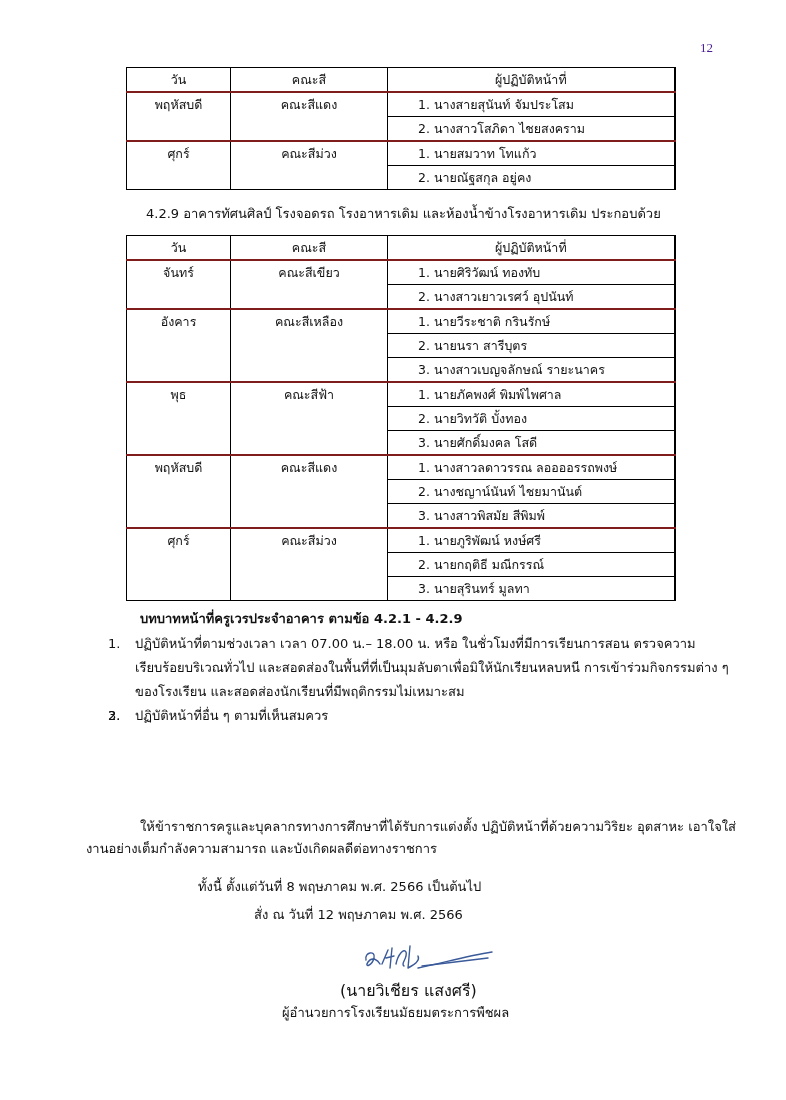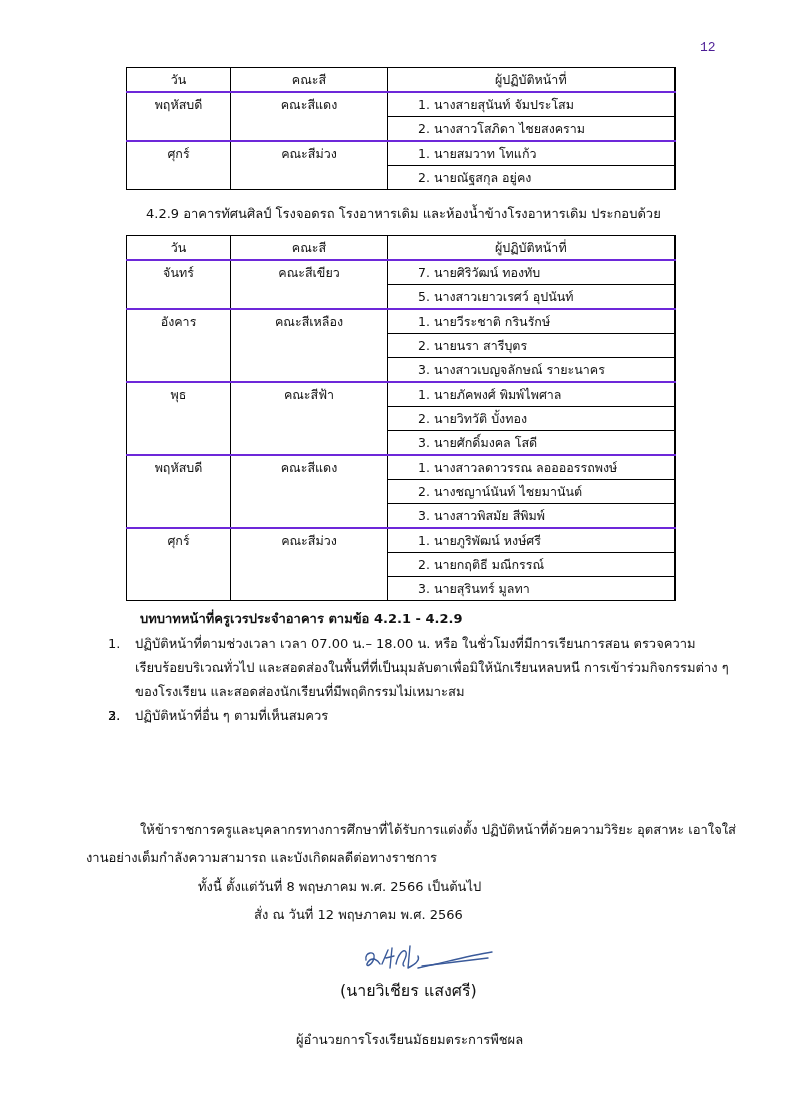--- a/index.html
+++ b/index.html
@@ -13,21 +13,21 @@
       position: relative;
       overflow: hidden;
       font-family: "DejaVu Sans", sans-serif;
       color: #111111;
       font-size: 13px;
     }
     .page-number {
       position: absolute;
       top: 40px;
       left: 700px;
-      font-family: Liberation Mono, monospace;
+      font-family: Liberation Serif, serif;
       font-size: 13px;
       color: #4c1d95;
     }
     table.duty {
       position: absolute;
       left: 126px;
       width: 548px;
       border-collapse: collapse;
       table-layout: fixed;
       font-size: 12.5px;
@@ -46,21 +46,21 @@
     }
     table.duty th { text-align: center; }
     table.duty td.day, table.duty td.team {
       text-align: center;
       vertical-align: top;
     }
     table.duty td.staff {
       text-align: left;
       padding-left: 30px;
     }
-    table.duty tr.group-start td { border-top: 2px solid #6d28d9; }
+    table.duty tr.group-start td { border-top: 2px solid #7f1d1d; }
     table.duty thead tr th { border-bottom: 1.5px solid #000; }
     table.duty { border-right: 2px solid #000; }
     #table1 { top: 67px; }
     #table2 { top: 235px; }
 
     .section-heading {
       position: absolute;
       top: 203px;
       left: 146px;
       font-size: 13px;
@@ -93,21 +93,21 @@
       position: absolute;
       left: 0;
       top: 0;
     }
     .closing {
       position: absolute;
       top: 803px;
       left: 86px;
       width: 654px;
       font-size: 13px;
-      line-height: 28px;
+      line-height: 22px;
       text-indent: 54px;
     }
     .effective {
       position: absolute;
       top: 876px;
       left: 198px;
       font-size: 13px;
       white-space: nowrap;
     }
     .ordered {
@@ -127,24 +127,23 @@
     .signer-name {
       position: absolute;
       top: 978px;
       left: 340px;
       font-size: 16px;
       white-space: nowrap;
     }
     .signer-title {
       position: absolute;
       top: 1002px;
-      left: 296px;
-      font-size: 13px;
-      white-space: nowrap;
-      margin-top: 27px;
+      left: 282px;
+      font-size: 13px;
+      white-space: nowrap;
     }
   </style>
 </head>
 <body>
 
 <div class="page-number">12</div>
 
 <table class="duty" id="table1">
   <colgroup>
       <col class="c-day">
@@ -191,24 +190,24 @@
       <th>วัน</th>
       <th>คณะสี</th>
       <th>ผู้ปฏิบัติหน้าที่</th>
     </tr>
   </thead>
   <tbody>
 
     <tr class="group-start">
       <td class="day" rowspan="2">จันทร์</td>
       <td class="team" rowspan="2">คณะสีเขียว</td>
-      <td class="staff">7. นายศิริวัฒน์ ทองทับ</td>
-    </tr>
-    <tr>
-      <td class="staff">5. นางสาวเยาวเรศว์ อุปนันท์</td>
+      <td class="staff">1. นายศิริวัฒน์ ทองทับ</td>
+    </tr>
+    <tr>
+      <td class="staff">2. นางสาวเยาวเรศว์ อุปนันท์</td>
     </tr>
 
     <tr class="group-start">
       <td class="day" rowspan="3">อังคาร</td>
       <td class="team" rowspan="3">คณะสีเหลือง</td>
       <td class="staff">1. นายวีระชาติ  กรินรักษ์</td>
     </tr>
     <tr>
       <td class="staff">2. นายนรา สารีบุตร</td>
     </tr>

